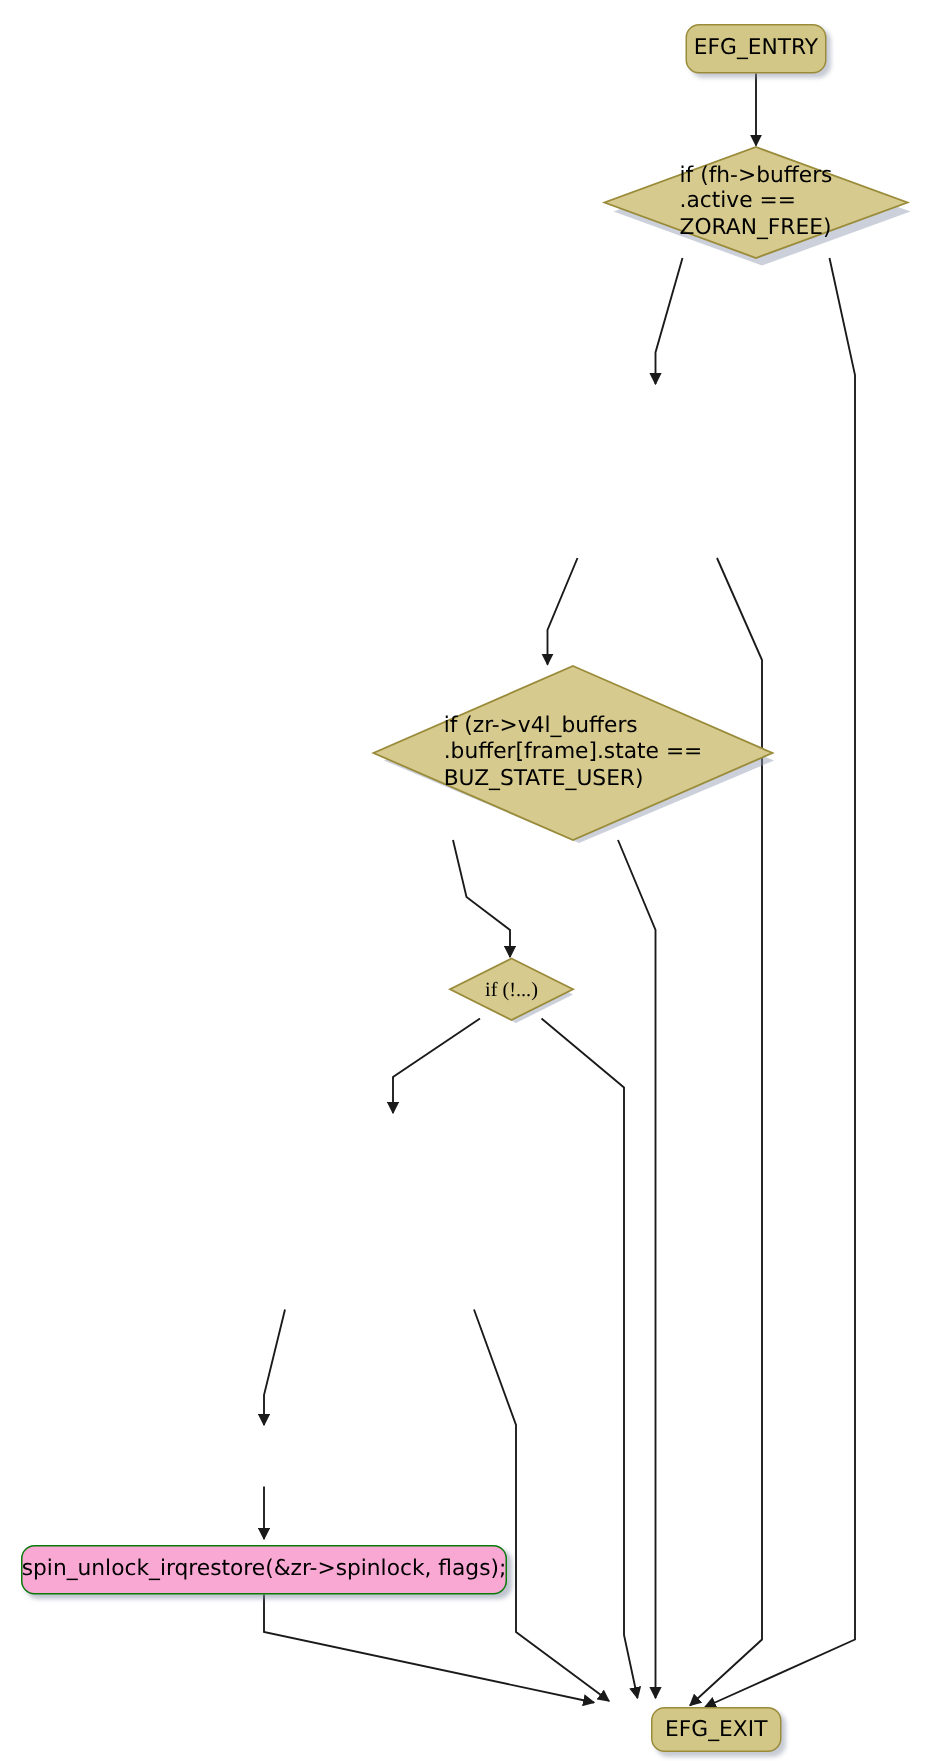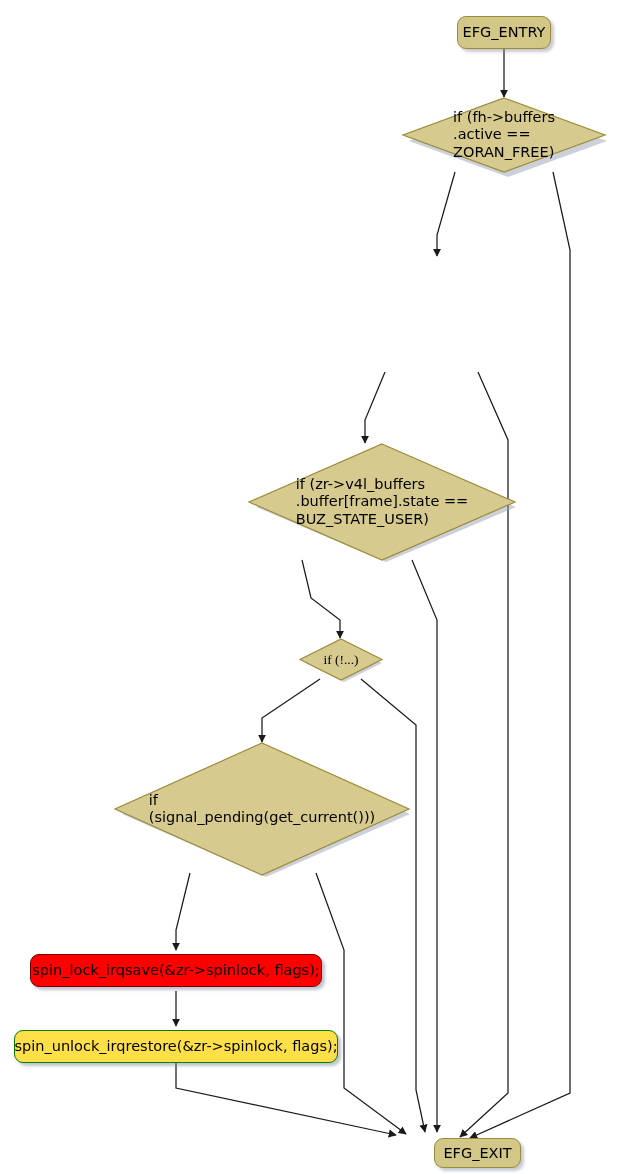--- a/index.html
+++ b/index.html
@@ -48,21 +48,21 @@
   
   .stmt {
     border-radius: 9px;
     border: 1.3px solid #333333;
     box-shadow: 3px 3px 3px rgba(130,140,160,0.5);
     display: flex;
     align-items: center;
     justify-content: center;
   }
   .stmt.red  { background: #FF0000; border-color: #7a0000; }
-  .stmt.green{ background: #fde047; border-color: #0a7a0a; }
+  .stmt.green{ background: #f9a8d4; border-color: #0a7a0a; }
   .stmt .txt {
     font-size: 14.5px;
     color: #000000;
     white-space: nowrap;
     line-height: 1;
   }
   
   .diamond {
     position: absolute;
   }
@@ -156,32 +156,21 @@
   </div>
 
   <div class="diamond small" style="left:299px; top:638px; width:84px; height:43px;">
     <svg width="84" height="43" viewBox="0 0 84 43">
       <polygon points="42,3 80,22 42,41 4,22" fill="#8C96AE" opacity="0.45" transform="translate(3,3)"></polygon>
       <polygon points="42,1 83,21.5 42,42 1,21.5" fill="#D6CA8E" stroke="#9A8B3A" stroke-width="1.2"></polygon>
     </svg>
     <div class="dlabel">if (!...)</div>
   </div>
 
-  <div class="diamond" style="left:114px; top:742px; width:296px; height:134px;">
-    <svg width="296" height="134" viewBox="0 0 296 134">
-      <polygon points="148,5 292,68 148,131 4,68" fill="#8C96AE" opacity="0.45" transform="translate(4,4)"></polygon>
-      <polygon points="148,1 295,67 148,133 1,67" fill="#D6CA8E" stroke="#9A8B3A" stroke-width="1.2"></polygon>
-    </svg>
-    <div class="dlabel">if
-(signal_pending(get_current()))</div>
-  </div>
 
-  <div class="node stmt red" style="left:30px; top:954px; width:292px; height:33px;">
-    <span class="txt">spin_lock_irqsave(&amp;zr-&gt;spinlock, flags);</span>
-  </div>
 
   <div class="node stmt green" style="left:14px; top:1030px; width:324px; height:33px;">
     <span class="txt">spin_unlock_irqrestore(&amp;zr-&gt;spinlock, flags);</span>
   </div>
 
   <div class="node term" style="left:392px; top:1138px; width:87px; height:30px;margin-left:42px;">
     <span class="txt">EFG_EXIT</span>
   </div>
 
 </div>

